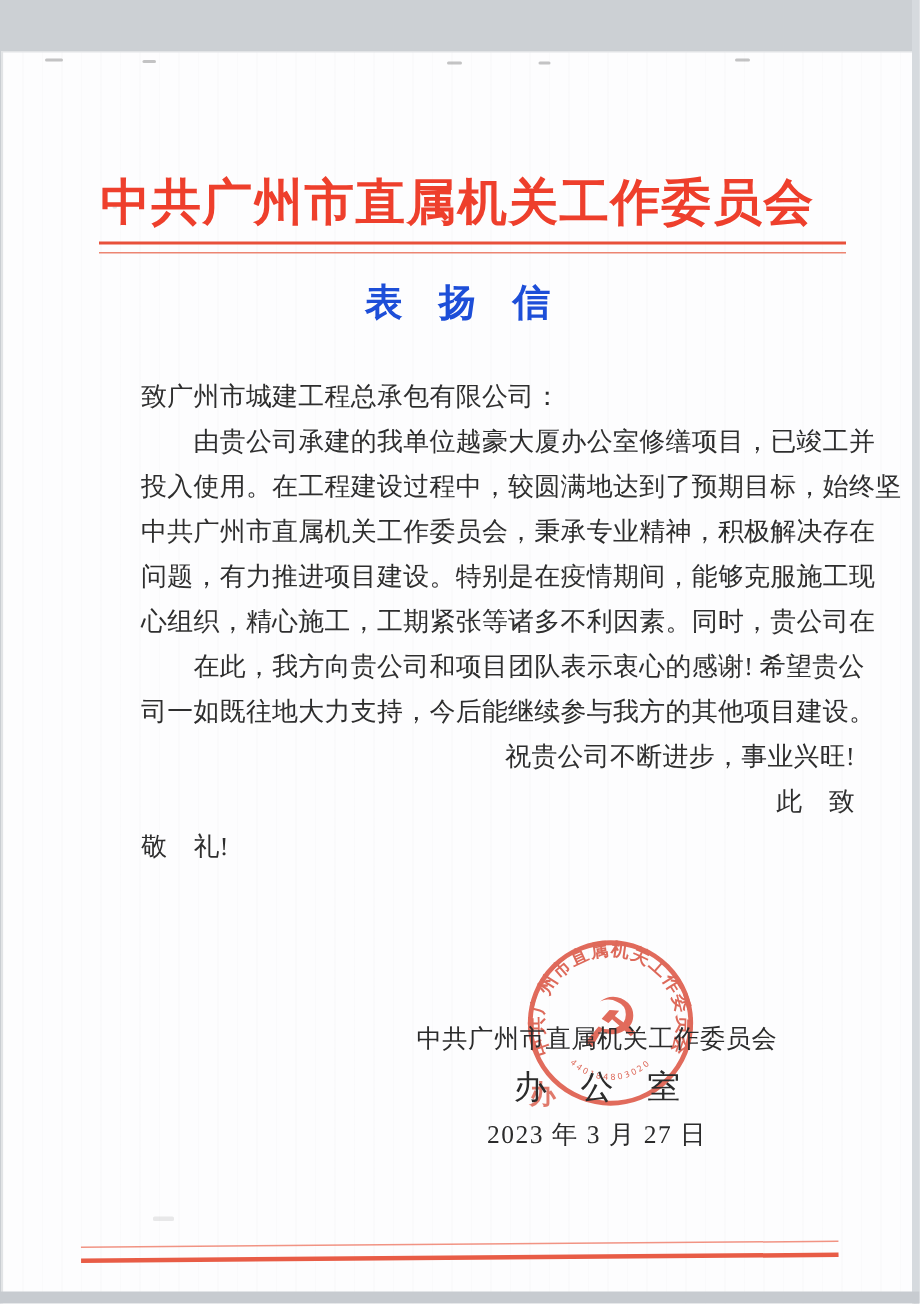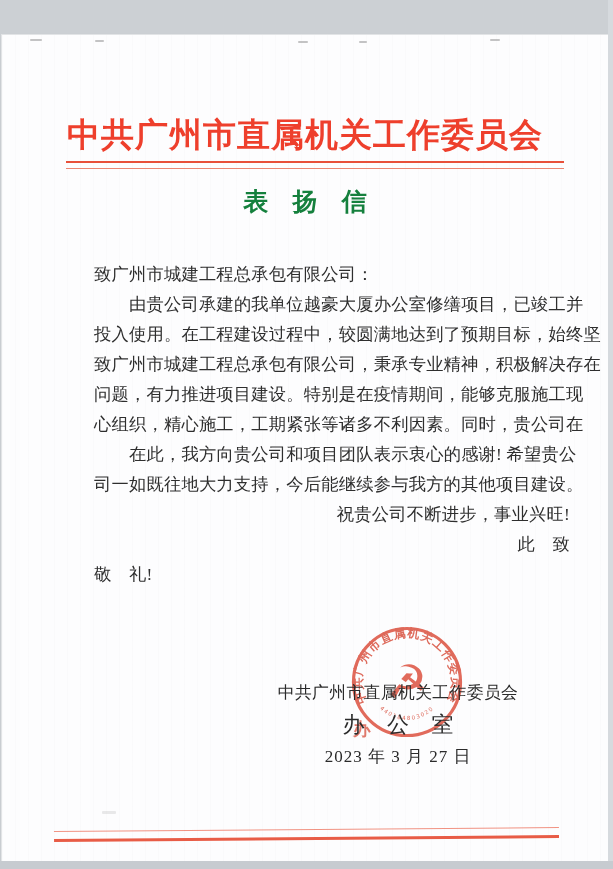--- a/index.html
+++ b/index.html
@@ -25,24 +25,24 @@
     text-align:center;font-size:33px;font-weight:bold;letter-spacing:1px;
     color:#ee3f2c;white-space:nowrap;
   }
   .header-rule{
     position:absolute;left:64px;top:126px;width:498px;height:5px;
     border-top:2.5px solid #e8503a;border-bottom:1.2px solid #ec8572;
   }
   .letter-title{
     position:absolute;left:0;top:150px;width:100%;
     text-align:center;font-size:25px;font-weight:bold;letter-spacing:9px;
-    color:#15803d;text-indent:9px;white-space:nowrap;
+    color:#1d4ed8;text-indent:9px;white-space:nowrap;
   }
   .letter-body{
-    position:absolute;left:92px;top:225px;width:476px;
+    position:absolute;left:92px;top:215px;width:476px;
     font-size:17.3px;line-height:30px;color:#2e2e2e;
   }
   .bodyline{height:30px;white-space:nowrap;letter-spacing:0.2px;}
   .bodyline.ind{padding-left:35px;text-align:right;}
   .seal{
     position:absolute;left:347px;top:589px;width:116px;height:116px;
     opacity:.85;filter:blur(.3px);
   }
   .ghost-char{
     position:absolute;left:351px;top:682px;
@@ -79,21 +79,21 @@
 
   <h1 class="org-title">中共广州市直属机关工作委员会</h1>
   <div class="header-rule"></div>
 
   <div class="letter-title">表 扬 信</div>
 
   <div class="letter-body">
     <div class="bodyline">致广州市城建工程总承包有限公司：</div>
     <div class="bodyline ind">由贵公司承建的我单位越豪大厦办公室修缮项目，已竣工并</div>
     <div class="bodyline">投入使用。在工程建设过程中，较圆满地达到了预期目标，始终坚</div>
-    <div class="bodyline">致广州市城建工程总承包有限公司，秉承专业精神，积极解决存在</div>
+    <div class="bodyline">中共广州市直属机关工作委员会，秉承专业精神，积极解决存在</div>
     <div class="bodyline">问题，有力推进项目建设。特别是在疫情期间，能够克服施工现</div>
     <div class="bodyline">心组织，精心施工，工期紧张等诸多不利因素。同时，贵公司在</div>
     <div class="bodyline ind">在此，我方向贵公司和项目团队表示衷心的感谢! 希望贵公</div>
     <div class="bodyline">司一如既往地大力支持，今后能继续参与我方的其他项目建设。</div>
     <div class="bodyline ind">祝贵公司不断进步，事业兴旺!</div>
     <div class="bodyline ind">此　致</div>
     <div class="bodyline">敬　礼!</div>
   </div>
 
   <svg class="seal" viewBox="0 0 116 116">

